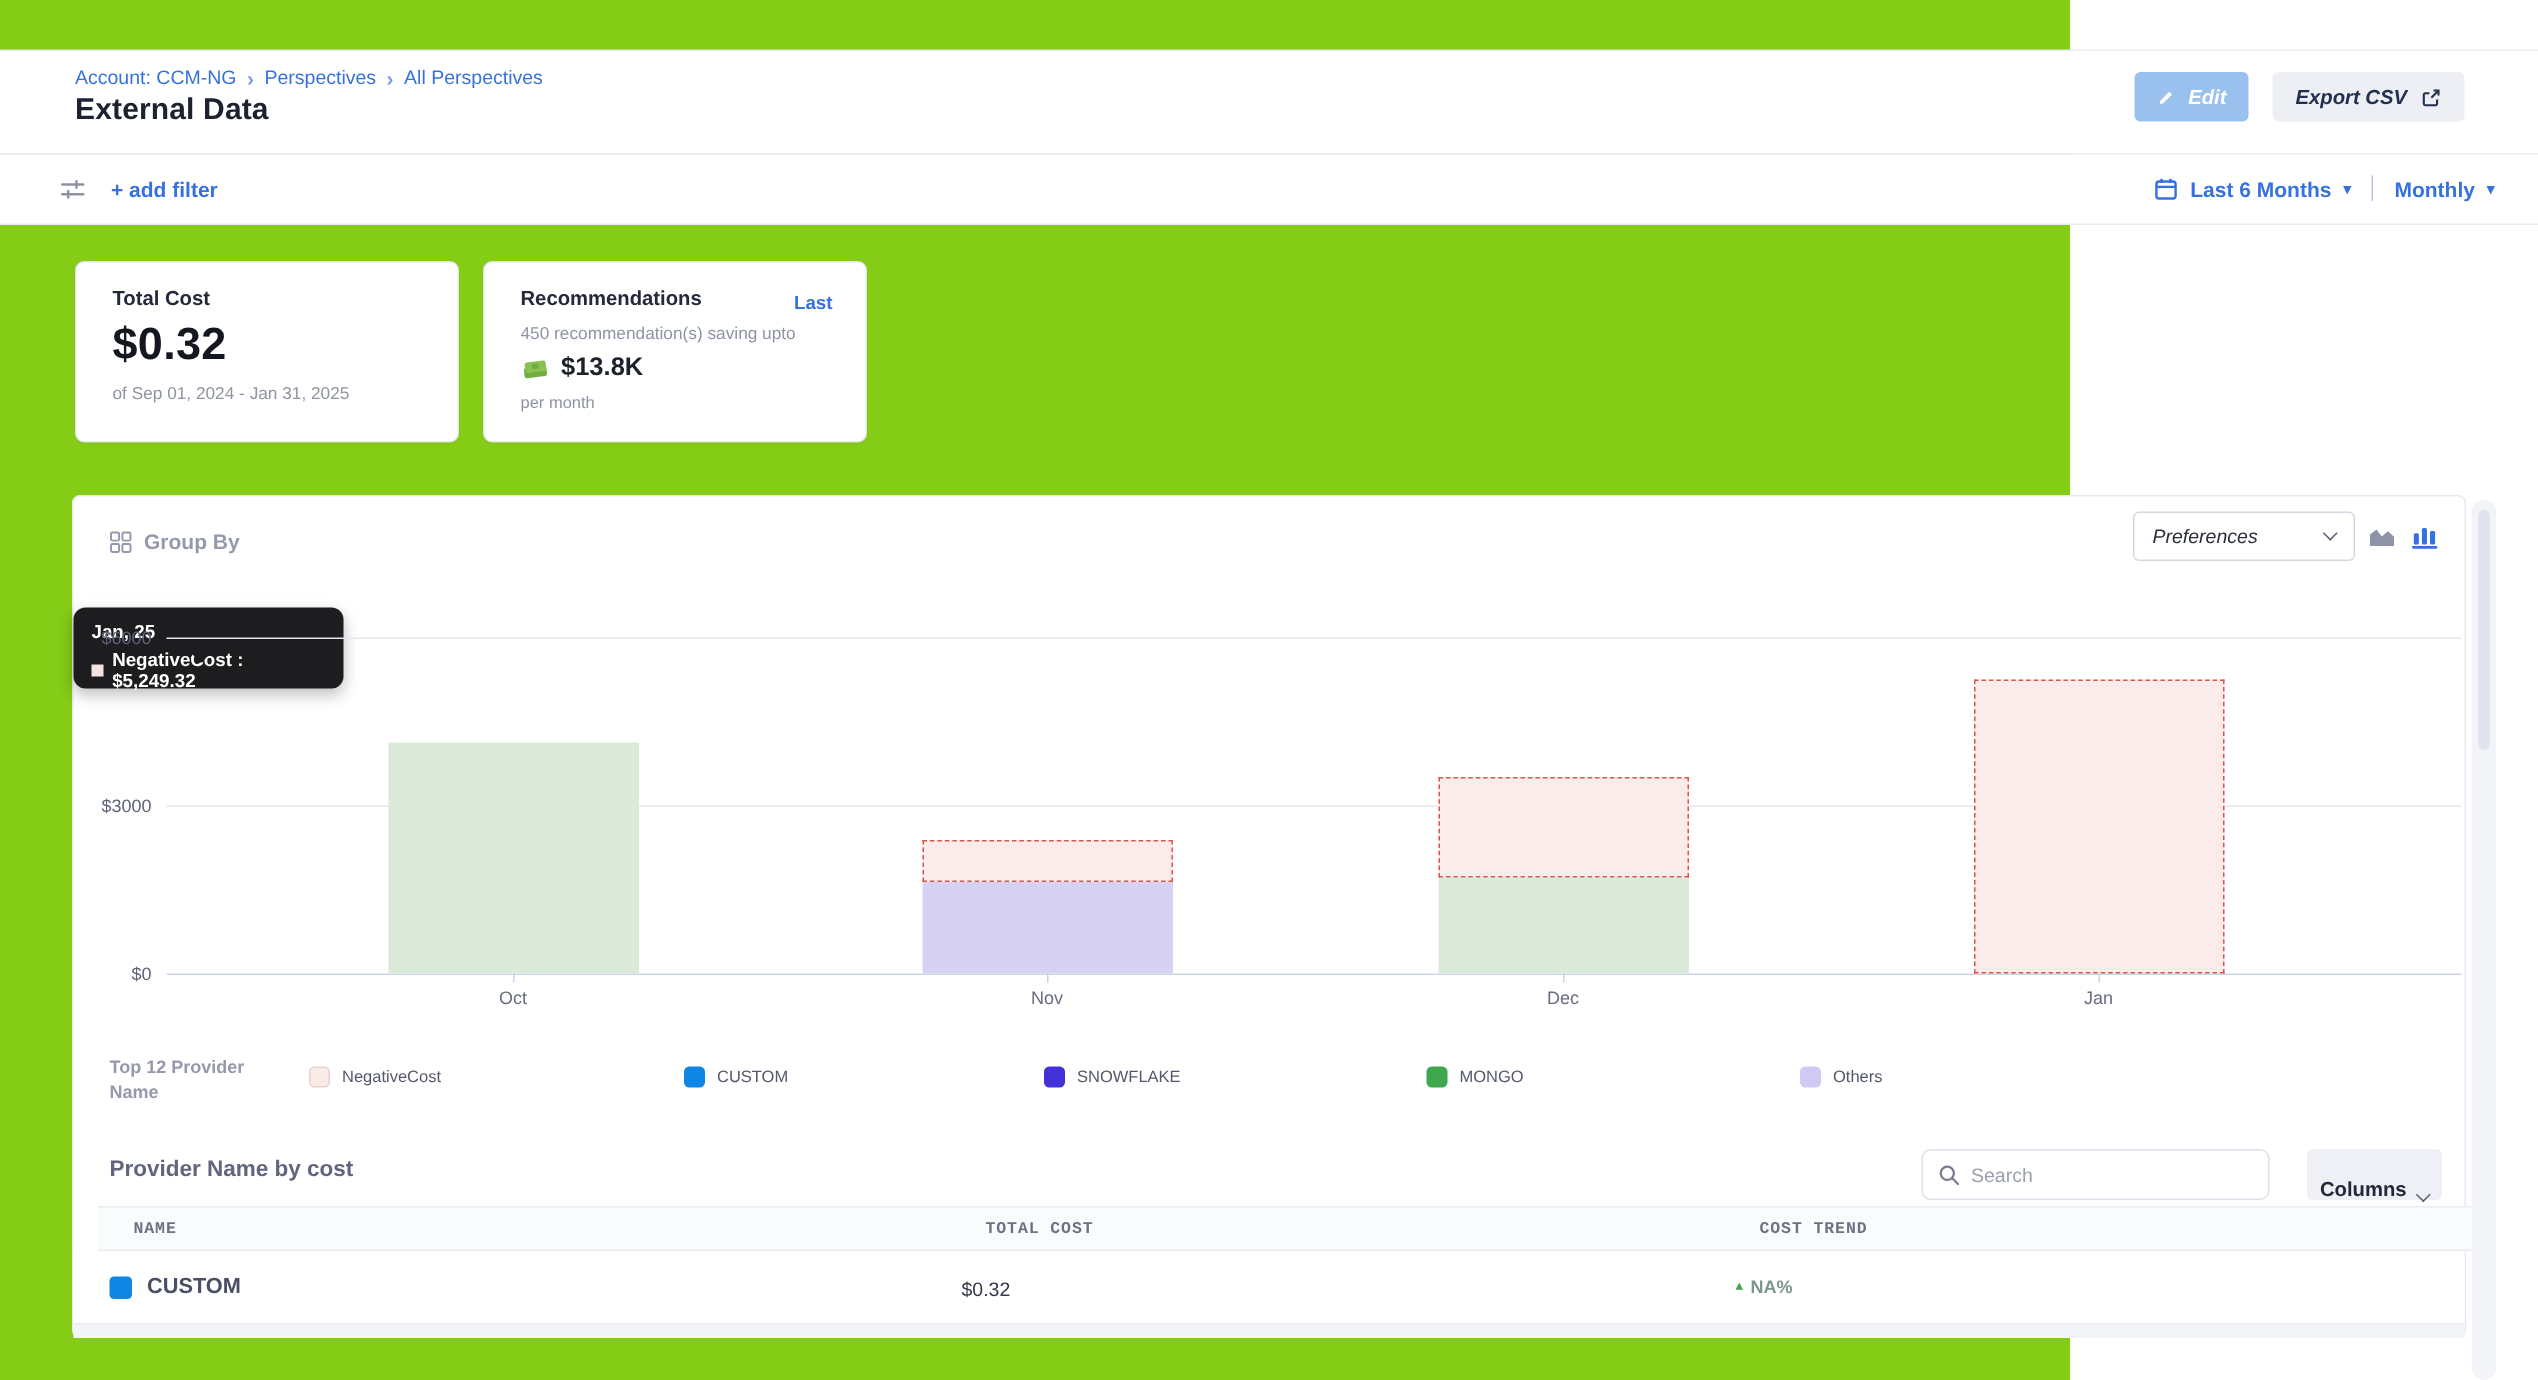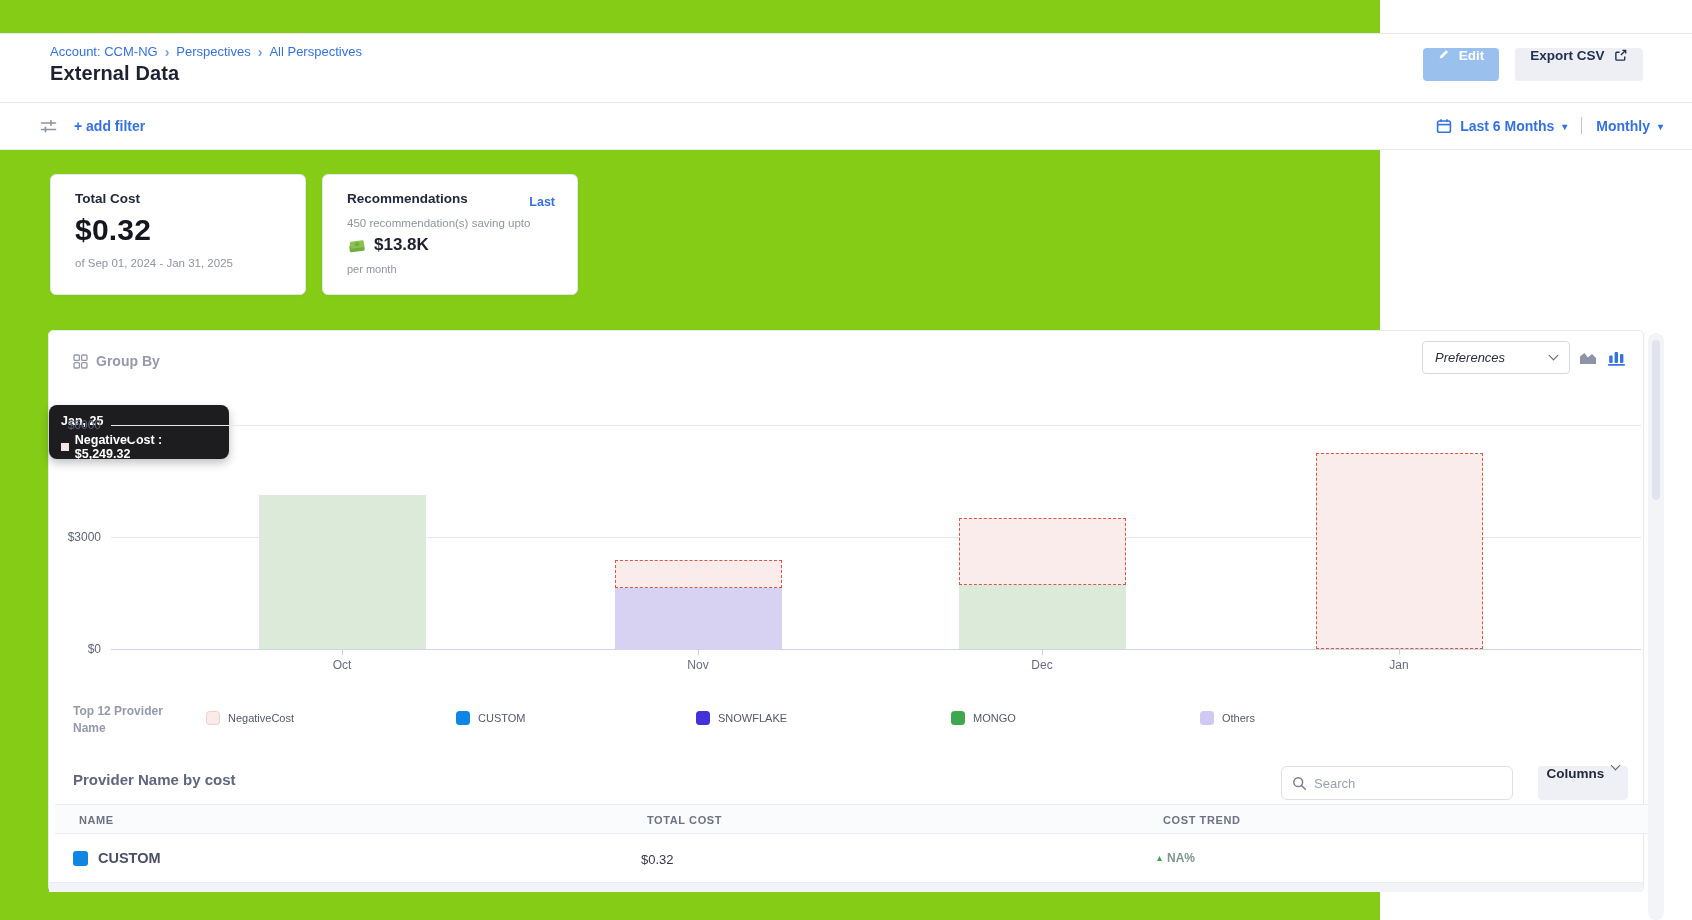--- a/index.html
+++ b/index.html
@@ -7,21 +7,21 @@
   .abs { position:absolute; }
   #page { position:relative; width:1380px; height:920px; background:#84cc16; }
 
   
   #top-edge { top:33px; left:0; width:1692px; height:1px; background:#e8eaef; }
   #header { top:34px; left:0; width:1692px; height:69px; background:#fff; border-bottom:1px solid #e8eaef; }
   #breadcrumb { top:10px; left:50px; font-size:13px; color:#3572e0; font-weight:500; display:flex; align-items:center; gap:7px; }
   #breadcrumb .crumb { cursor:pointer; }
   #breadcrumb .sep { color:#7e9ce0; font-size:14px; font-weight:700; line-height:1; }
   #page-title { top:28px; left:50px; font-size:20px; font-weight:700; color:#1d2230; letter-spacing:.1px; }
-  .btn { display:flex; justify-content:center; gap:9px; border-radius:4px; font-size:13.5px; font-weight:600; cursor:pointer; }
+  .btn { display:flex; align-items:center; justify-content:center; gap:9px; border-radius:4px; font-size:13.5px; font-weight:600; cursor:pointer;font-style:italic; }
   #edit-btn { top:14px; left:1423px; width:76px; height:33px; background:#9ac1ed; color:#fff; }
   #export-btn { top:14px; left:1515px; width:128px; height:33px; background:#edeff4; color:#21304e; font-weight:700; }
 
   
   #filter-bar { top:103px; left:0; width:1692px; height:47px; background:#fff; border-bottom:1px solid #e8eaef; }
   #filter-icon { top:15px; left:40px; }
   #add-filter { top:15px; left:74px; font-size:14px; font-weight:600; color:#3572e0; cursor:pointer; }
   #date-controls { top:14px; right:29px; display:flex; align-items:center; gap:8px; color:#3572e0; font-size:14px; font-weight:600; }
   #date-controls .caret { font-size:10px; line-height:1; padding-top:2px; }
   #date-divider { width:1px; height:17px; background:#b7c4e2; margin:0 6px; }
@@ -79,23 +79,23 @@
   .legend-item { position:absolute; top:14px; display:flex; align-items:center; gap:8px; cursor:pointer; }
   .legend-swatch { width:14px; height:14px; border-radius:3.5px; }
   .legend-swatch.bordered { border:1px solid #ecd0ca; }
   .legend-label { font-size:11px; font-weight:500; color:#54586a; }
 
   
   #table-title { top:440px; left:24px; font-size:15px; font-weight:700; color:#61657d; }
   #search-box { top:435px; left:1232px; width:232px; height:34px; border:1px solid #dde0e9; border-radius:6px; background:#fff; display:flex; align-items:center; padding:0 10px; gap:7px; }
   #search-input { border:none; outline:none; flex:1; font-size:13px; color:#3c4052; font-family:"Liberation Sans", sans-serif; background:transparent; }
   #search-input::placeholder { color:#9ba0af; }
-  #columns-btn { top:435px; left:1489px; width:90px; height:34px; background:#eef0f5; border-radius:4px; display:flex; align-items:flex-start; justify-content:center; gap:8px; cursor:pointer; }
+  #columns-btn { top:435px; left:1489px; width:90px; height:34px; background:#eef0f5; border-radius:4px; display:flex; align-items:flex-end; justify-content:center; gap:8px; cursor:pointer; }
   #columns-btn span { font-size:13.5px; font-weight:600; color:#23283a; }
-  #thead { top:473px; left:6px; width:1594px; height:30px; background:#fafbfd; border-top:1px solid #eaecf1; border-bottom:1px solid #eaecf1; }
+  #thead { top:473px; left:16px; width:1594px; height:30px; background:#fafbfd; border-top:1px solid #eaecf1; border-bottom:1px solid #eaecf1;font-family:Liberation Mono, monospace; }
   .th { position:absolute; top:9px; font-size:11px; font-weight:700; color:#6d7283; letter-spacing:.6px; cursor:pointer; }
   #trow { top:503px; left:0; width:1594px; height:48px; background:#fff; cursor:pointer; }
   #row-swatch { top:17px; left:24px; width:15px; height:15px; border-radius:3px; }
   #row-name { top:16px; left:49px; font-size:14.5px; font-weight:600; color:#4b4f63; }
   #row-cost { top:18px; left:592px; font-size:13px; color:#34384a; }
   #row-trend { top:17px; left:1108px; display:flex; align-items:center; gap:5px; }
   #trend-arrow { font-size:10px; color:#3fa84e; line-height:1; }
   #trend-text { font-size:12px; font-weight:700; color:#7c968b; }
   #next-row-strip { top:551px; left:0; width:1594px; height:10px; background:#f3f4f8; border-top:1px solid #e9ebf0; }
 

